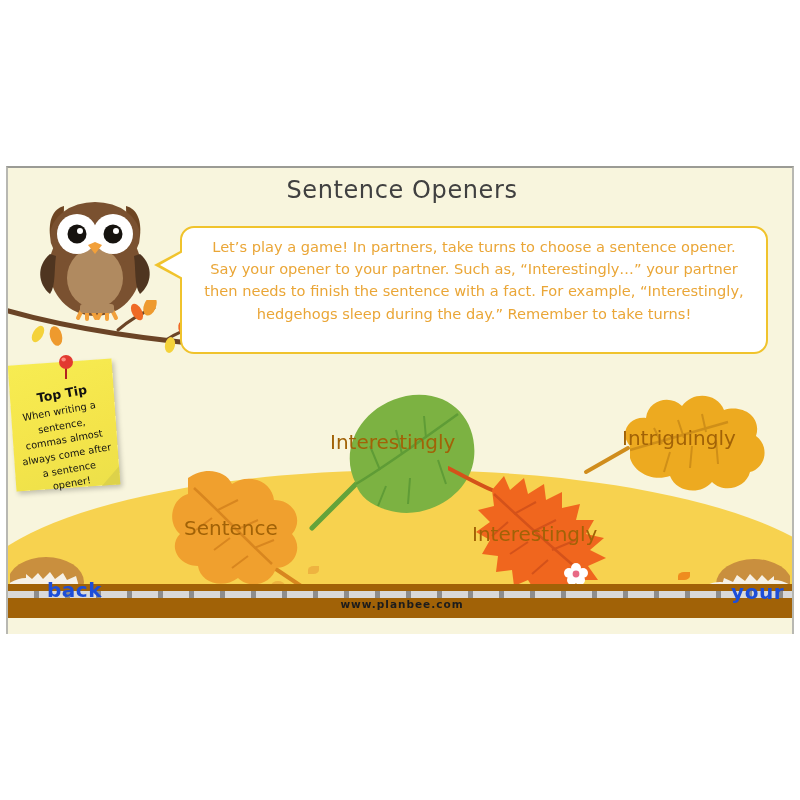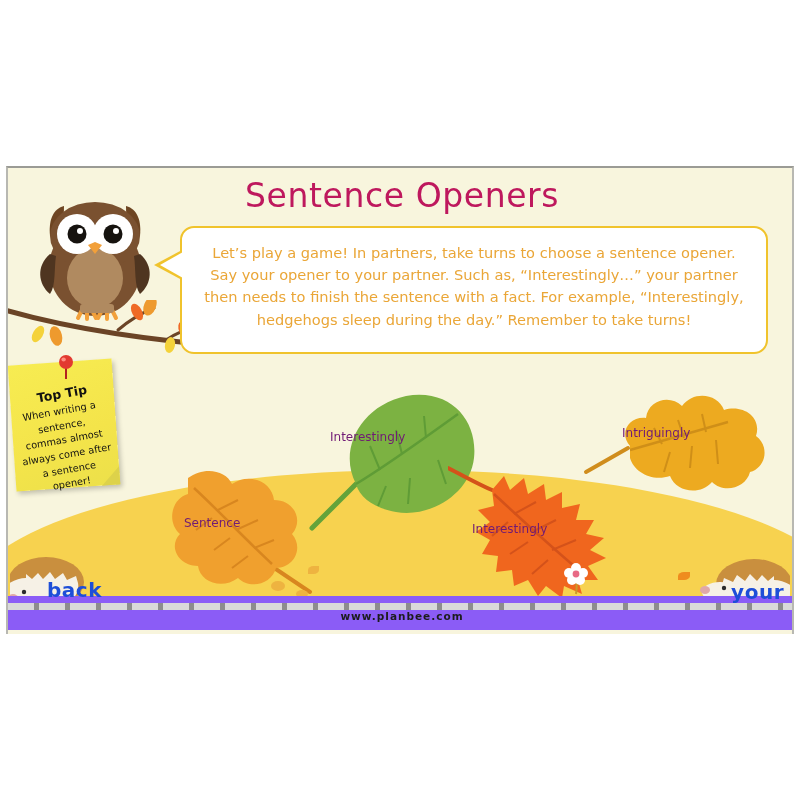--- a/index.html
+++ b/index.html
@@ -56,24 +56,24 @@
     bottom: 34px;
     width: 788px;
     height: 28px;
     background: #f7d24f;
   }
 
   
   .footer-bar {
     position: absolute;
     left: 0;
-    bottom: 4px;
+    bottom: 16px;
     width: 788px;
     height: 34px;
-    background: #8b5cf6;
+    background: #a16207;
   }
   .fence-rail {
     position: absolute;
     left: 0;
     top: 7px;
     width: 100%;
     height: 7px;
     background: repeating-linear-gradient(
       to right,
       #d9d9d9 0px, #d9d9d9 26px,
@@ -94,37 +94,37 @@
   }
 
   
   .slide-title {
     position: absolute;
     left: 0;
     top: 8px;
     width: 788px;
     text-align: center;
     font-family: "DejaVu Sans", sans-serif;
-    font-size: 33px;
-    color: #be185d;
+    font-size: 24px;
+    color: #404040;
     letter-spacing: 0.6px;
   }
 
   
   .bubble {
     position: absolute;
     left: 172px;
     top: 58px;
     width: 588px;
     min-height: 128px;
     background: #ffffff;
     border: 2.5px solid #f0c32c;
     border-radius: 14px;
     box-sizing: border-box;
-    padding: 14px 20px 12px 20px;
+    padding: 8px 20px 12px 20px;
   }
   .bubble-text {
     font-family: "DejaVu Sans", sans-serif;
     font-size: 14.6px;
     line-height: 1.52;
     color: #eaa637;
     text-align: center;
   }
   .bubble-tail {
     position: absolute;
@@ -216,22 +216,22 @@
     line-height: 1.5;
     color: #111;
     transform: rotate(-6deg);
   }
 
   
   .leaf { position: absolute; }
   .leaf-label {
     position: absolute;
     font-family: "DejaVu Sans", sans-serif;
-    font-size: 12px;
-    color: #701a75;
+    font-size: 20px;
+    color: #a16207;
     white-space: nowrap;
     pointer-events: none;
   }
 
   .leaf-amazingly    { left: 150px; top: 290px; width: 190px; height: 140px; }
   .leaf-interestingly{ left: 290px; top: 220px; width: 190px; height: 150px; }
   .leaf-surprisingly { left: 440px; top: 288px; width: 200px; height: 140px; }
   .leaf-intriguingly { left: 570px; top: 212px; width: 200px; height: 120px; }
 
   

